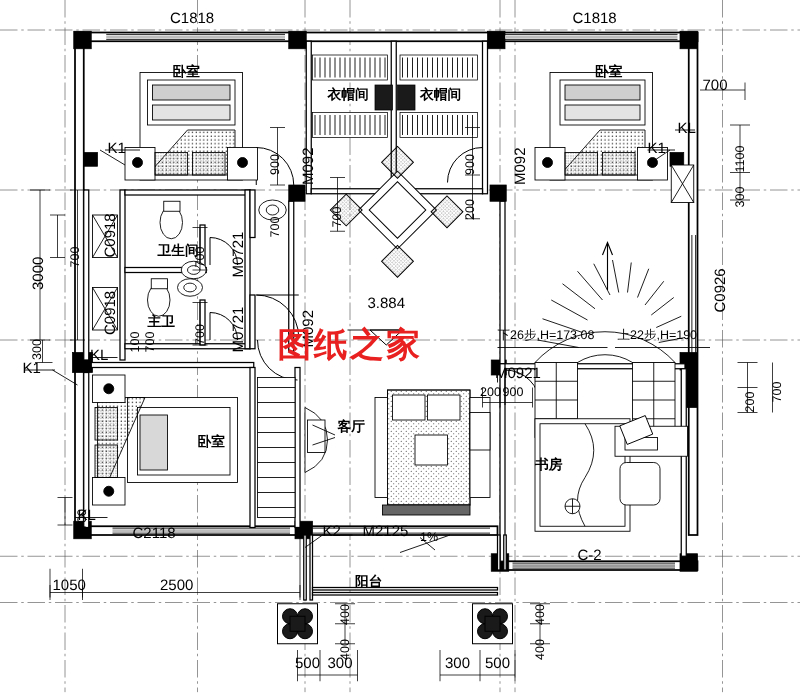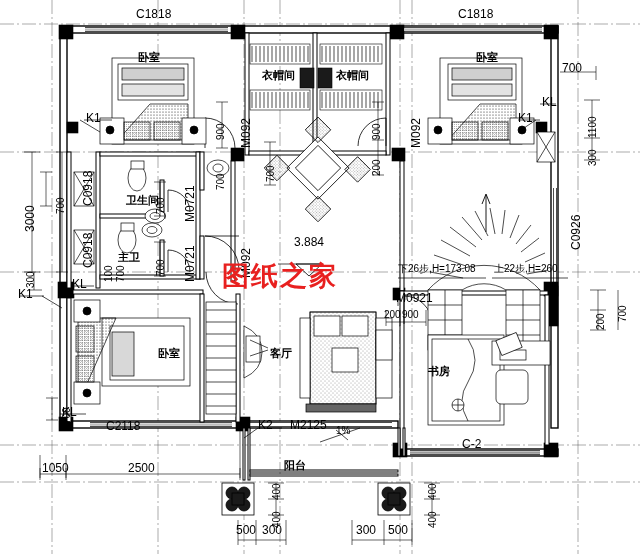--- a/index.html
+++ b/index.html
@@ -528,21 +528,21 @@
 
   </g>
 </svg>
 
 <div class="lbl cn" style="left:138px;top:52px">卧室</div>
 <div class="lbl cn" style="left:262px;top:70px">衣帽间</div>
 <div class="lbl cn" style="left:336px;top:70px">衣帽间</div>
 <div class="lbl cn" style="left:476px;top:52px">卧室</div>
 <div class="lbl cn" style="left:126px;top:195px">卫生间</div>
 <div class="lbl cn" style="left:118px;top:252px">主卫</div>
-<div class="lbl cn" style="left:270px;top:348px">客厅</div>
+<div class="lbl cn" style="left:270px;top:336px">客厅</div>
 <div class="lbl cn" style="left:158px;top:348px">卧室</div>
 <div class="lbl cn" style="left:428px;top:366px">书房</div>
 <div class="lbl cn" style="left:284px;top:460px">阳台</div>
 
 <div class="lbl dim" style="left:136px;top:8px">C1818</div>
 <div class="lbl dim" style="left:458px;top:8px">C1818</div>
 <div class="lbl dim rot90" style="left:82px;top:206px">C0918</div>
 <div class="lbl dim rot90" style="left:82px;top:268px">C0918</div>
 <div class="lbl dim rot90" style="left:570px;top:250px">C0926</div>
 <div class="lbl dim" style="left:106px;top:420px">C2118</div>
@@ -589,18 +589,18 @@
 <div class="lbl dim-sm rot90" style="left:266px;top:182px">700</div>
 <div class="lbl dim-sm rot90" style="left:156px;top:214px">700</div>
 <div class="lbl dim-sm rot90" style="left:156px;top:276px">700</div>
 <div class="lbl dim-sm rot90" style="left:104px;top:282px">100</div>
 <div class="lbl dim-sm rot90" style="left:116px;top:282px">700</div>
 <div class="lbl dim-sm" style="left:384px;top:310px">200</div>
 <div class="lbl dim-sm" style="left:402px;top:310px">900</div>
 
 <div class="lbl dim" style="left:294px;top:236px">3.884</div>
 <div class="lbl note" style="left:398px;top:264px">下26步,H=173.08</div>
-<div class="lbl note" style="left:494px;top:264px">上22步,H=260</div>
+<div class="lbl note" style="left:494px;top:264px">上22步,H=190</div>
 <div class="lbl dim-sm" style="left:336px;top:426px">1%</div>
 
 <div class="wm" style="left:222px;top:258px">图纸之家</div>
 
 </div>
 
 </body></html>

